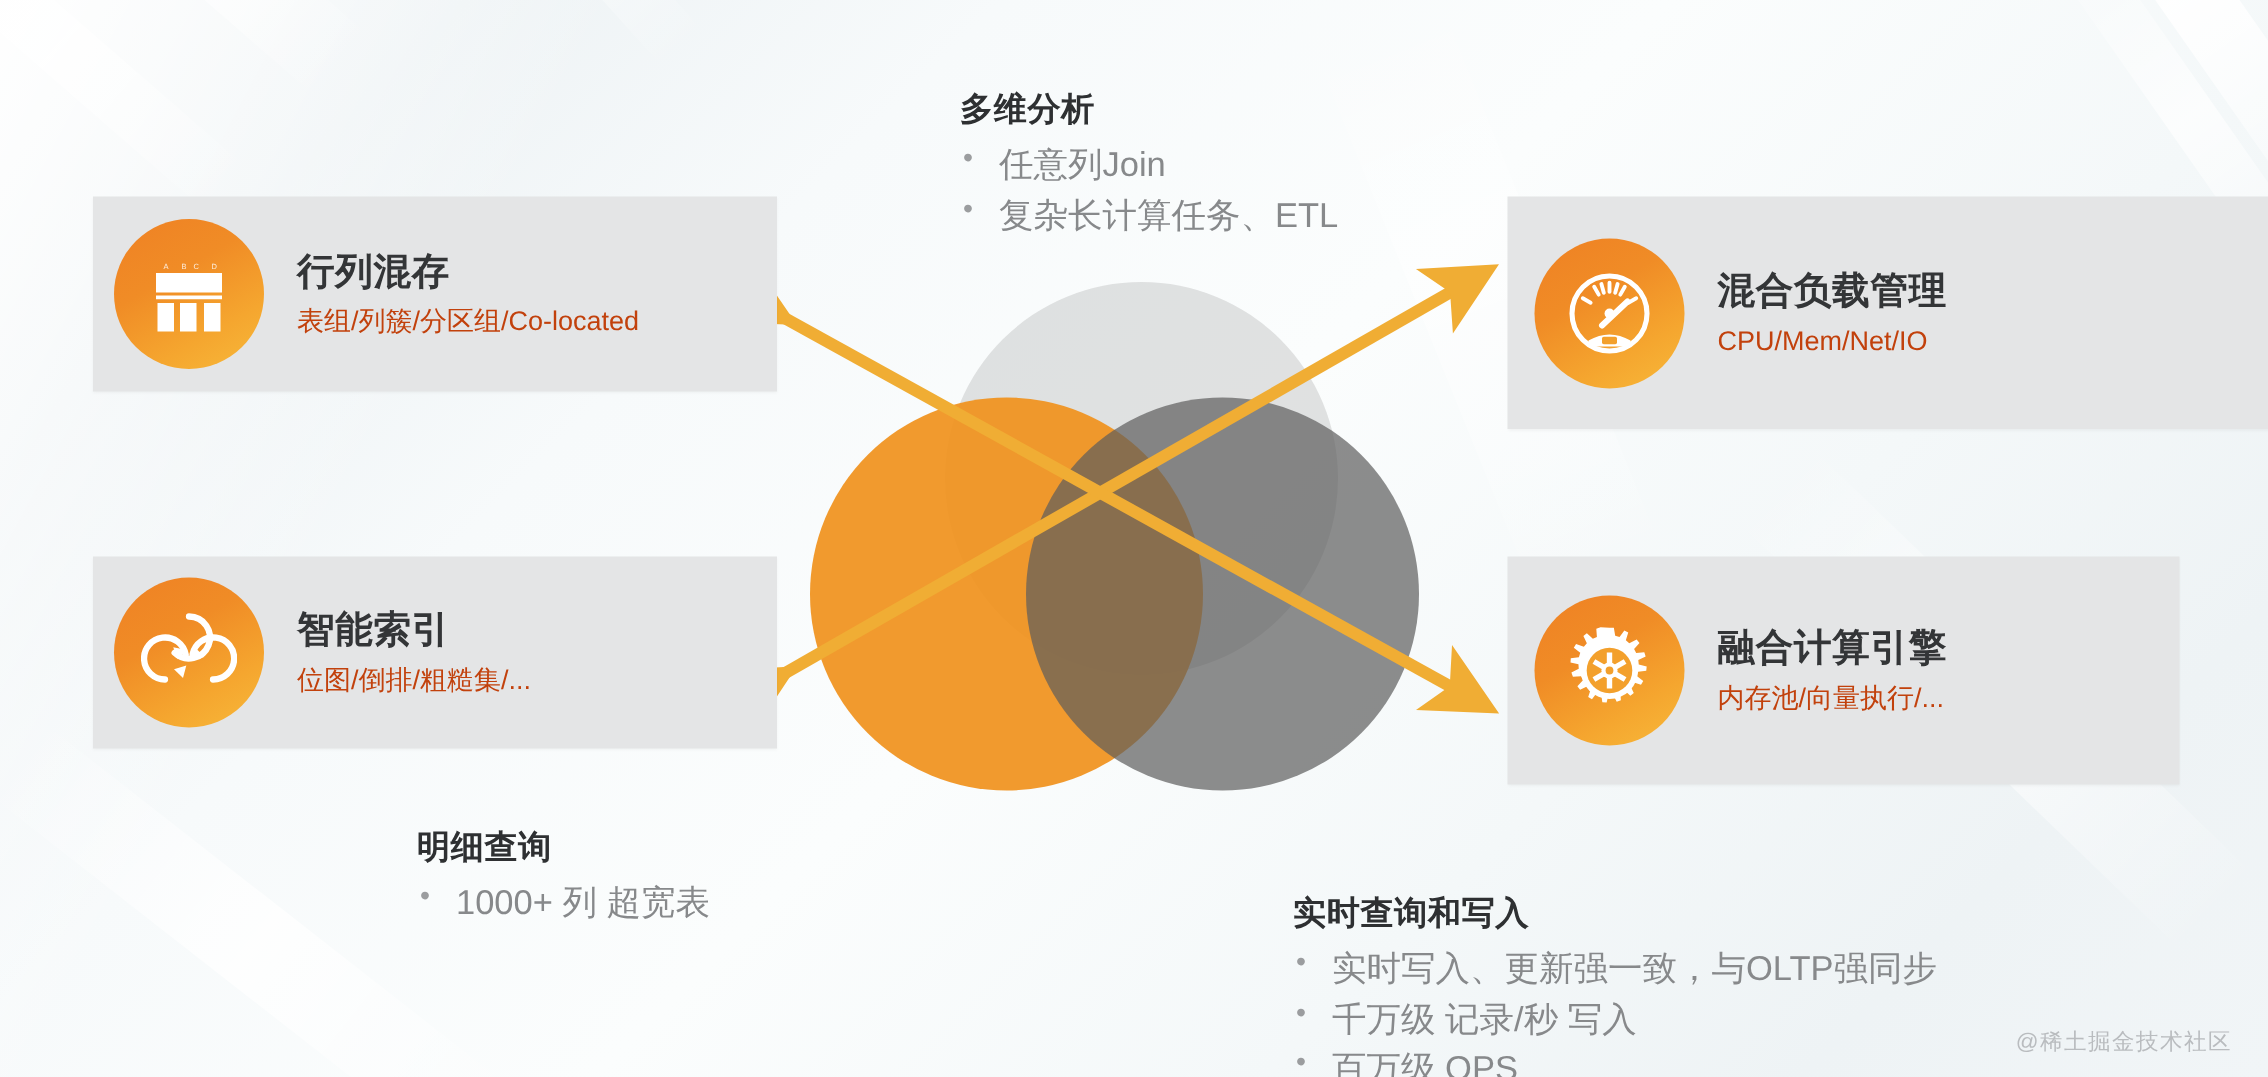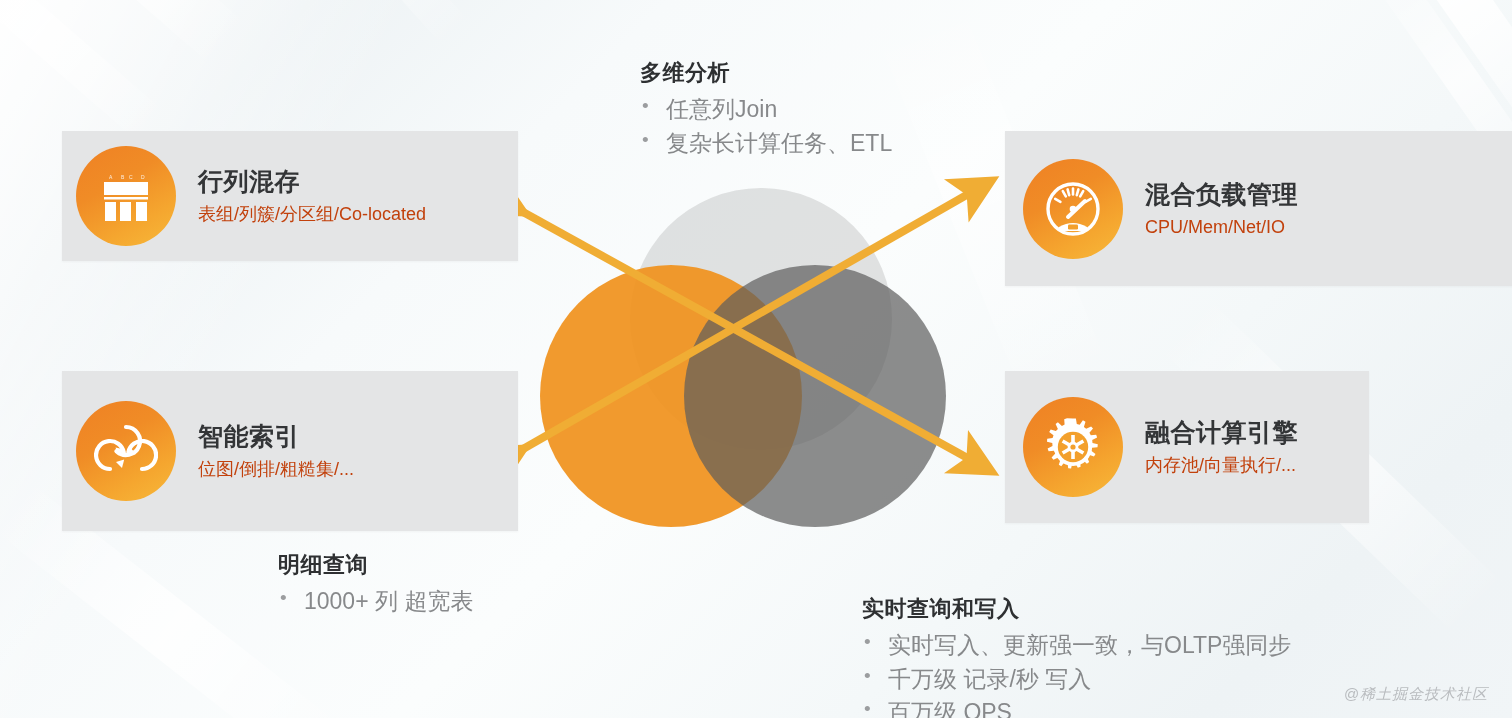--- a/index.html
+++ b/index.html
@@ -43,23 +43,23 @@
 
   
   .card {
     position: absolute;
     background: #e4e5e6;
     display: flex;
     align-items: center;
     box-shadow: 0 1px 2px rgba(0,0,0,0.04);
   }
   #card-tl { left: 62px;   top: 131px; width: 456px; height: 130px; }
-  #card-bl { left: 62px;   top: 371px; width: 456px; height: 160px; }
+  #card-bl { left: 62px;   top: 371px; width: 456px; height: 128px; }
   #card-tr { left: 1005px; top: 131px; width: 528px; height: 155px; }
-  #card-br { left: 1005px; top: 371px; width: 364px; height: 152px; }
+  #card-br { left: 1005px; top: 371px; width: 448px; height: 152px; }
 
   .icon-badge {
     width: 100px; height: 100px;
     border-radius: 50%;
     margin-left: 14px;
     flex: 0 0 auto;
     background: linear-gradient(150deg, #ef8124 0%, #f08c26 38%, #f5a62f 72%, #f7b93a 100%);
     display: flex; align-items: center; justify-content: center;
     position: relative;
   }
@@ -90,21 +90,21 @@
     content: "\2022";
     position: absolute; left: 2px; top: -1px;
     color: #9b9d9f; font-size: 19px;
   }
   #callout-top    { left: 640px; top: 58px; }
   #callout-bottom-left  { left: 278px; top: 550px; }
   #callout-bottom-right { left: 862px; top: 550px; margin-top: 44px; }
 
   .watermark {
     position: absolute; right: 24px; bottom: 14px;
-    font-size: 15px; color: #b9bcbf; letter-spacing: 1px; font-style: italic;
+    font-size: 15px; color: #b9bcbf; letter-spacing: 1px;
   }
 </style>
 </head>
 <body>
 
 <div id="stage">
 
   <div class="ribbon rb1"></div>
   <div class="ribbon rb2"></div>
   <div class="ribbon rb3"></div>

